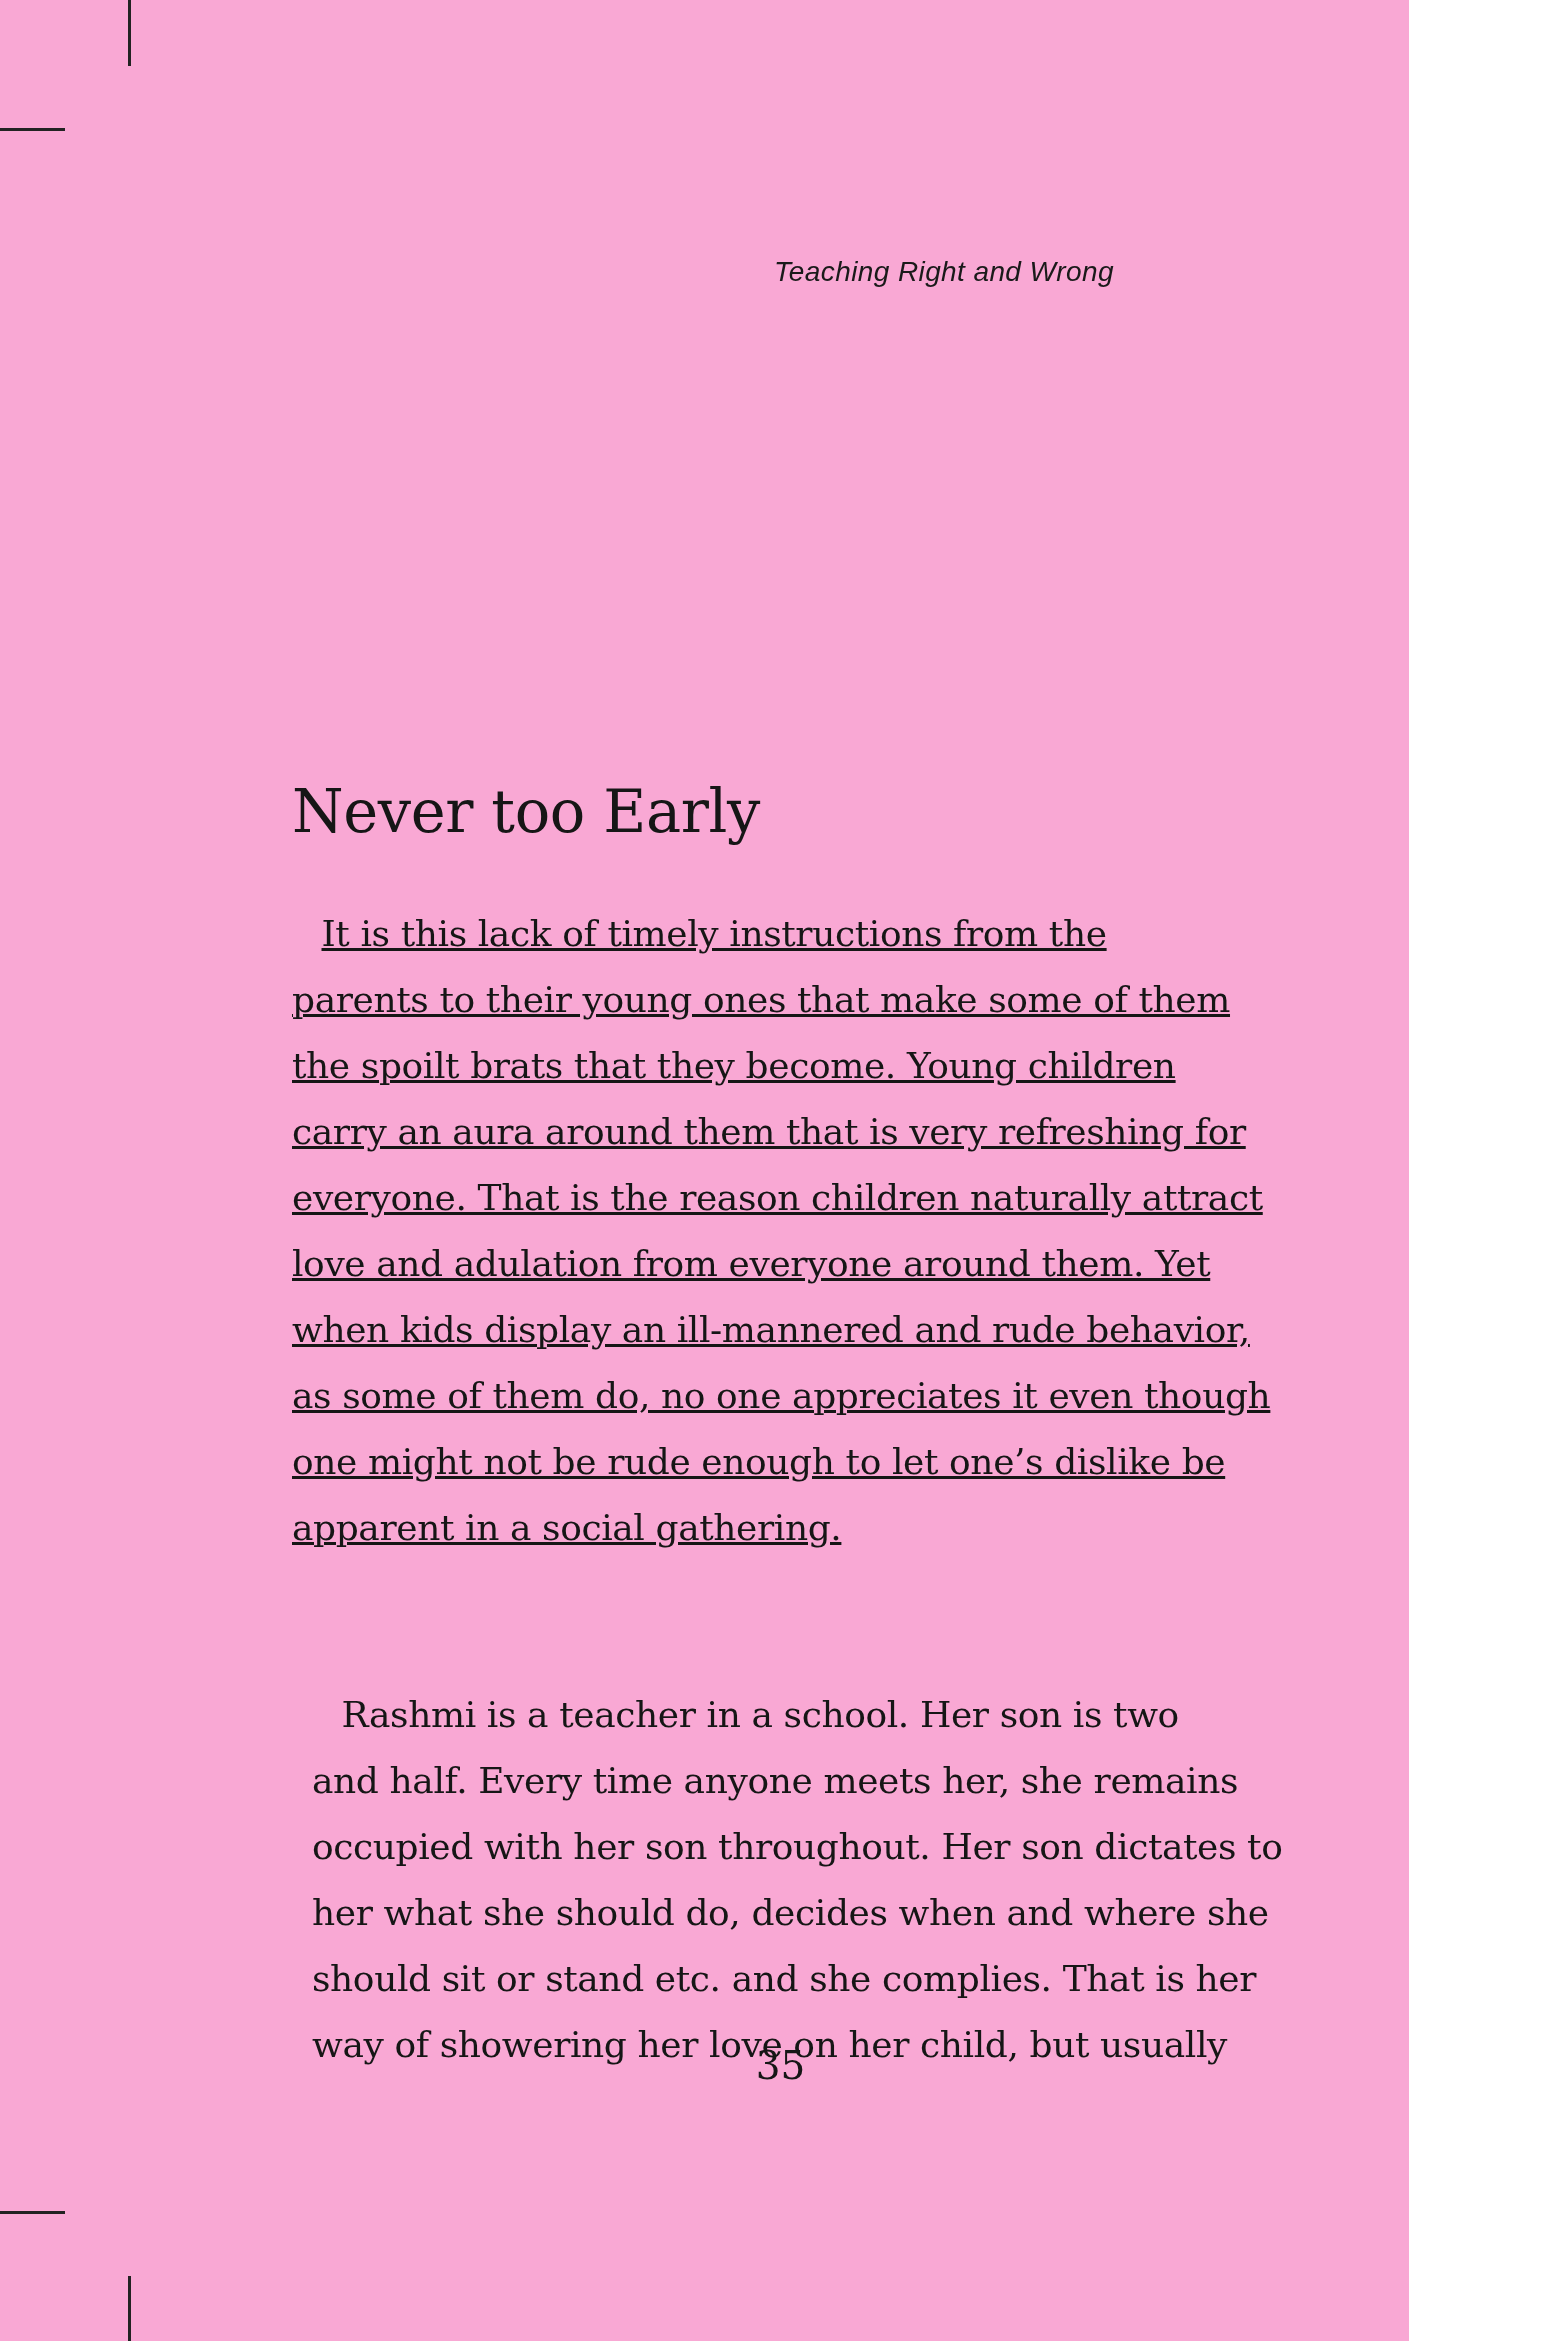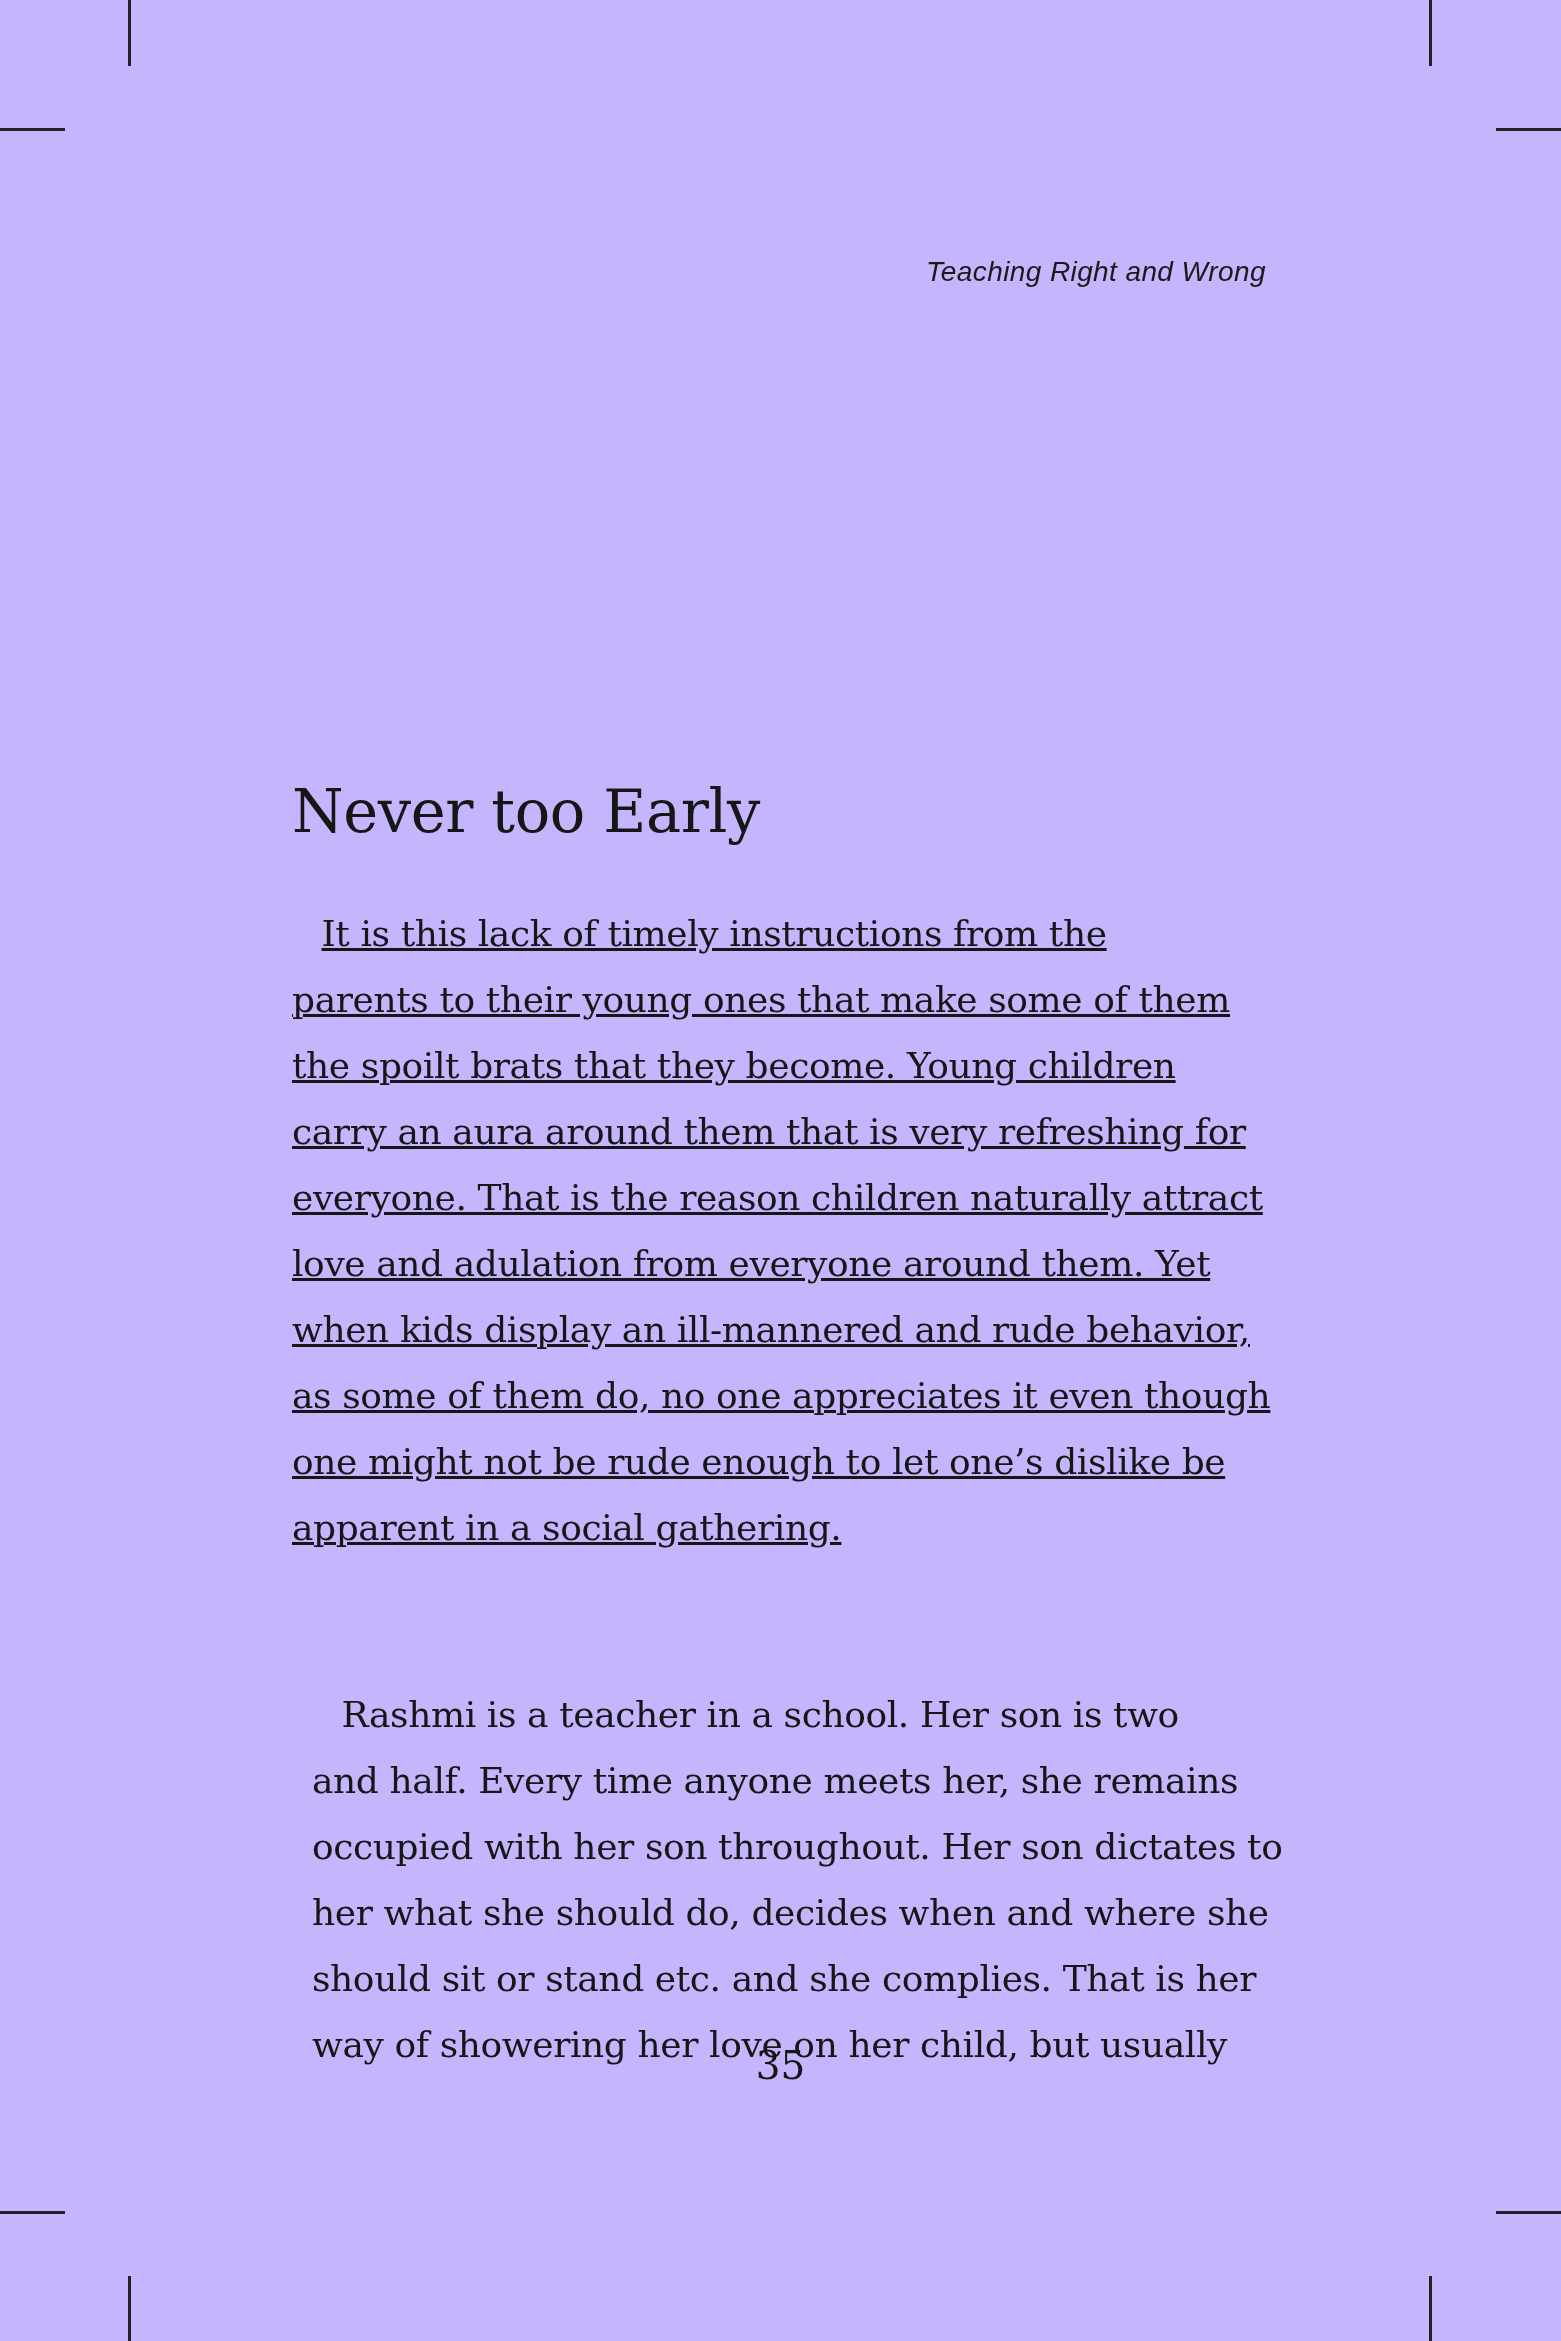--- a/index.html
+++ b/index.html
@@ -2,23 +2,23 @@
 <html style="font-size:14px"><head>
 <meta charset="utf-8">
 <style>
   html, body {
     margin: 0;
     padding: 0;
     background: #ffffff;
   }
   .page {
     position: relative;
-    width: 1561px;
+    width: 1409px;
     height: 2342px;
-    background: #c4b5fd;
+    background: #f9a8d4;
     overflow: hidden;
     font-family: "DejaVu Serif", serif;
     color: #161616;
   }
   
   .trim-mark {
     position: absolute;
     background: #222222;
   }
   .tm-tl-v { left: 128px; top: 0;      width: 2.6px;  height: 66px; }

